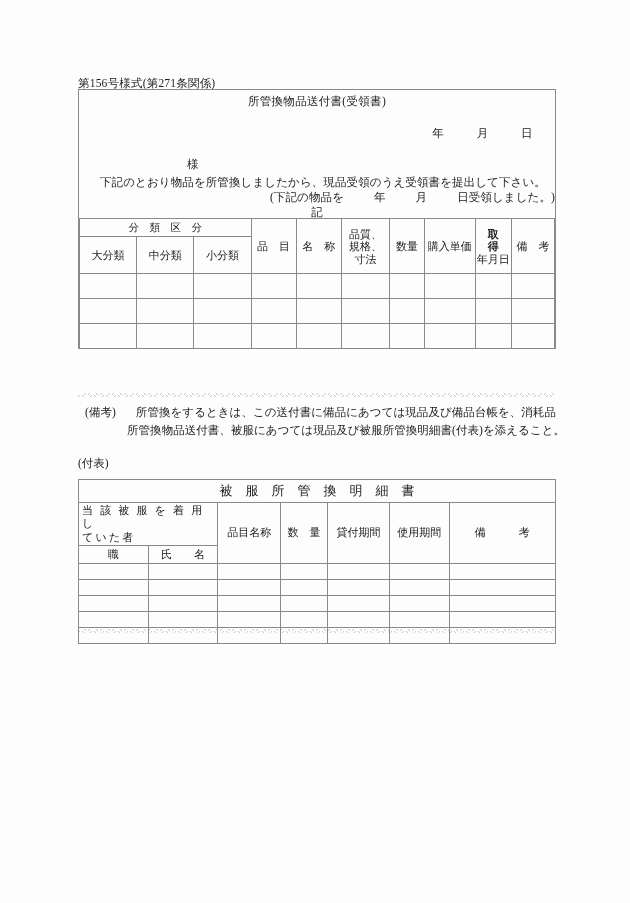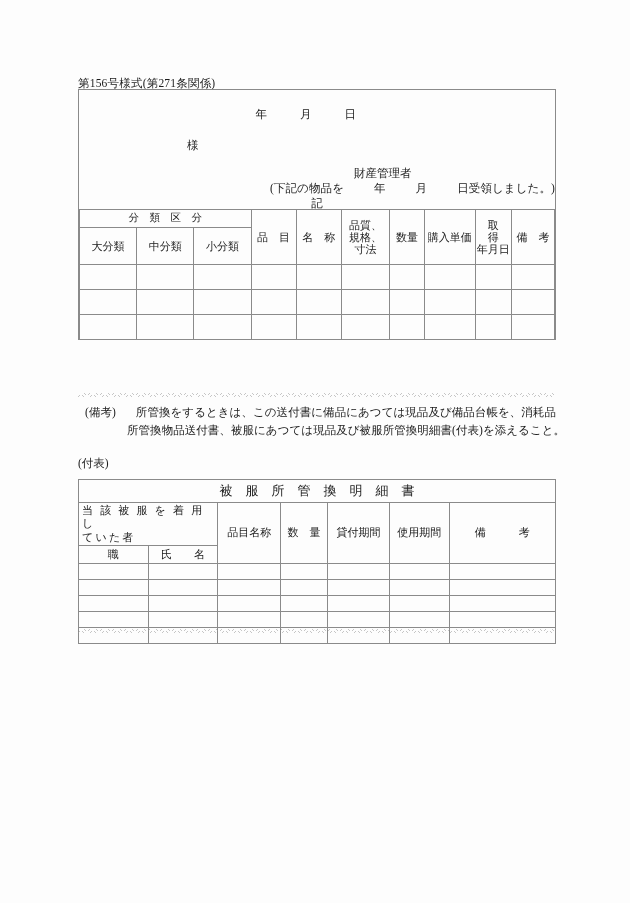--- a/index.html
+++ b/index.html
@@ -47,21 +47,21 @@
   }
 
   .doc-title {
     text-align: center;
     font-size: 11.5px;
     padding-top: 4px;
     letter-spacing: 0.3px;
   }
 
   .date-line {
-    text-align: center;
+    text-align: right;
     font-size: 11.5px;
     padding-top: 17px;
     padding-right: 22px;
     letter-spacing: 0.4px;
   }
   .date-line .gap { display: inline-block; width: 26px; }
 
   .addressee {
     font-size: 11.5px;
     padding-top: 16px;
@@ -111,21 +111,21 @@
     text-align: center;
     vertical-align: middle;
     padding: 0;
     line-height: 1.18;
   }
   table.grid th.tiny { font-size: 10.5px; margin-top: 45px; }
 
   .main-table th { height: 17px; }
   .main-table th.tall { height: 36px; }
   .main-table td.datarow { height: 24px; }
-  .spread-xs { letter-spacing: 1.5px; padding-left: 1.5px; }
+  .spread-xs { letter-spacing: 1.5px; padding-left: 1.5px; font-weight: bold; }
 
   .stack { display: block; line-height: 1.12; }
 
   
   .wavy-edge {
     position: absolute;
     left: 78px;
     width: 478px;
     height: 7px;
     background-image:
@@ -180,33 +180,36 @@
 </style>
 </head>
 <body>
 
 <div class="page">
 
   <div class="form-number">第156号様式(第271条関係)</div>
 
   <div class="main-frame">
 
+    <div class="doc-title">所管換物品送付書(受領書)</div>
 
     <div class="date-line">
       <span>年</span>
       <span class="gap"></span>
       <span>月</span>
       <span class="gap"></span>
       <span>日</span>
     </div>
 
     <div class="addressee">様</div>
 
-    <div class="manager">財産管理者</div>
-
+
+    <div class="body-text">
+      <span class="indent"></span><span>下記のとおり物品を所管換しましたから、現品受領のうえ受領書を提出して下さい。</span>
+    </div>
 
     <div class="receipt-line">
       <span>(下記の物品を</span>
       <span class="gap"></span>
       <span>年</span>
       <span class="gap"></span>
       <span>月</span>
       <span class="gap"></span>
       <span>日受領しました。)</span>
     </div>

